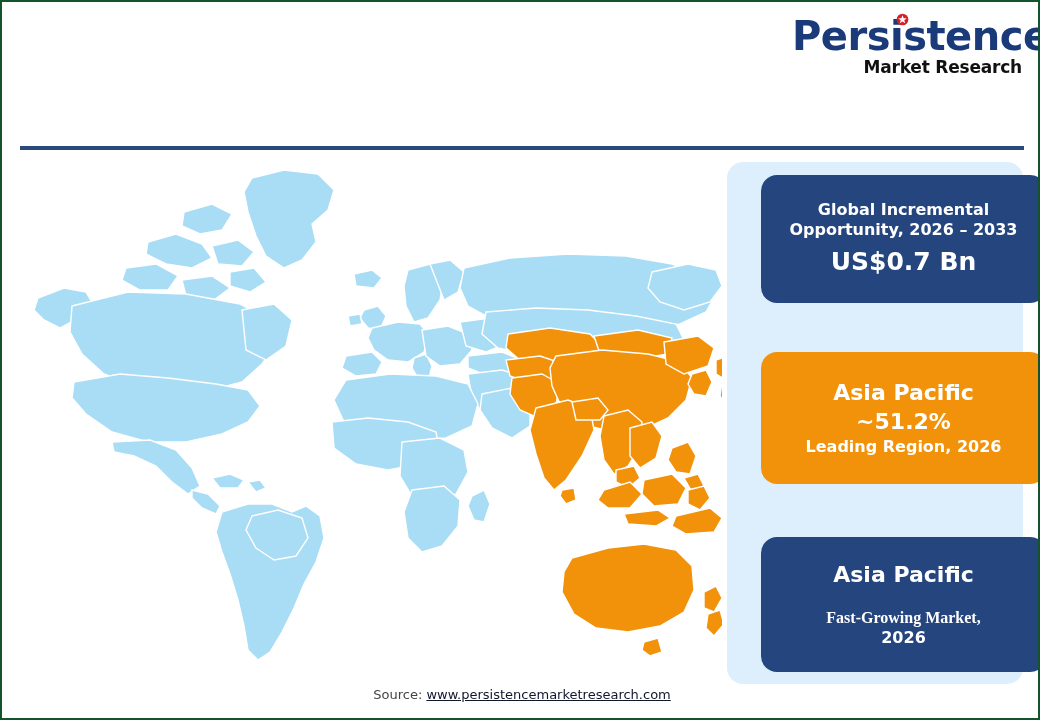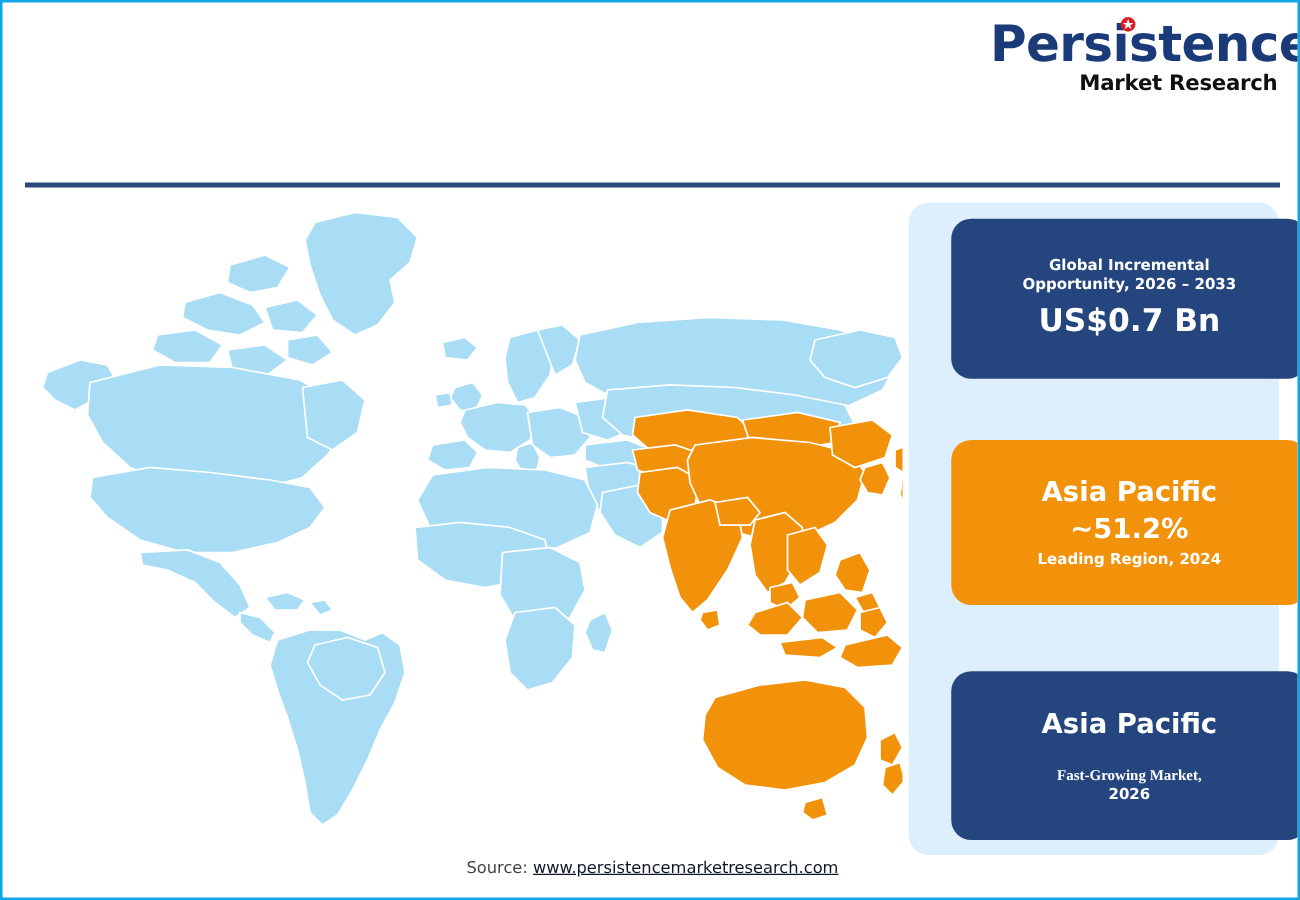--- a/index.html
+++ b/index.html
@@ -9,21 +9,21 @@
   }
   body {
     font-family: "Liberation Sans", sans-serif;
   }
   #page {
     position: relative;
     width: 1040px;
     height: 720px;
     background: #ffffff;
     box-sizing: border-box;
-    border: 2px solid #0ea5e9;
+    border: 2px solid #14532d;
     overflow: hidden;
   }
 
   
   #logo {
     position: absolute;
     top: 14px;
     right: 16px;
     width: 230px;
     text-align: right;
@@ -124,21 +124,21 @@
     background: #f2920b;
     padding: 6px 12px;
   }
   #card-3 {
     top: 375px;
     height: 135px;
     background: #25457f;
     padding: 6px 12px;
   }
   .ln-small {
-    font-size: 12px;
+    font-size: 16px;
     font-weight: bold;
     line-height: 1.25;
   }
   .ln-big {
     font-size: 25px;
     font-weight: bold;
     line-height: 1.25;
   }
   .ln-xbig {
     font-size: 22px;
@@ -310,21 +310,21 @@
 
     <div class="card" id="card-1">
       <div class="ln-small">Global Incremental</div>
       <div class="ln-small">Opportunity, 2026 – 2033</div>
       <div class="ln-big" id="c1-l3">US$0.7 Bn</div>
     </div>
 
     <div class="card" id="card-2">
       <div class="ln-xbig">Asia Pacific</div>
       <div class="ln-xbig">~51.2%</div>
-      <div class="ln-small" id="c2-l3">Leading Region, 2024</div>
+      <div class="ln-small" id="c2-l3">Leading Region, 2026</div>
     </div>
 
     <div class="card" id="card-3">
       <div class="ln-xbig">Asia Pacific</div>
       <div class="ln-small" id="c3-l2">Fast-Growing Market,</div>
       <div class="ln-small">2026</div>
     </div>
 
   </div>
 

